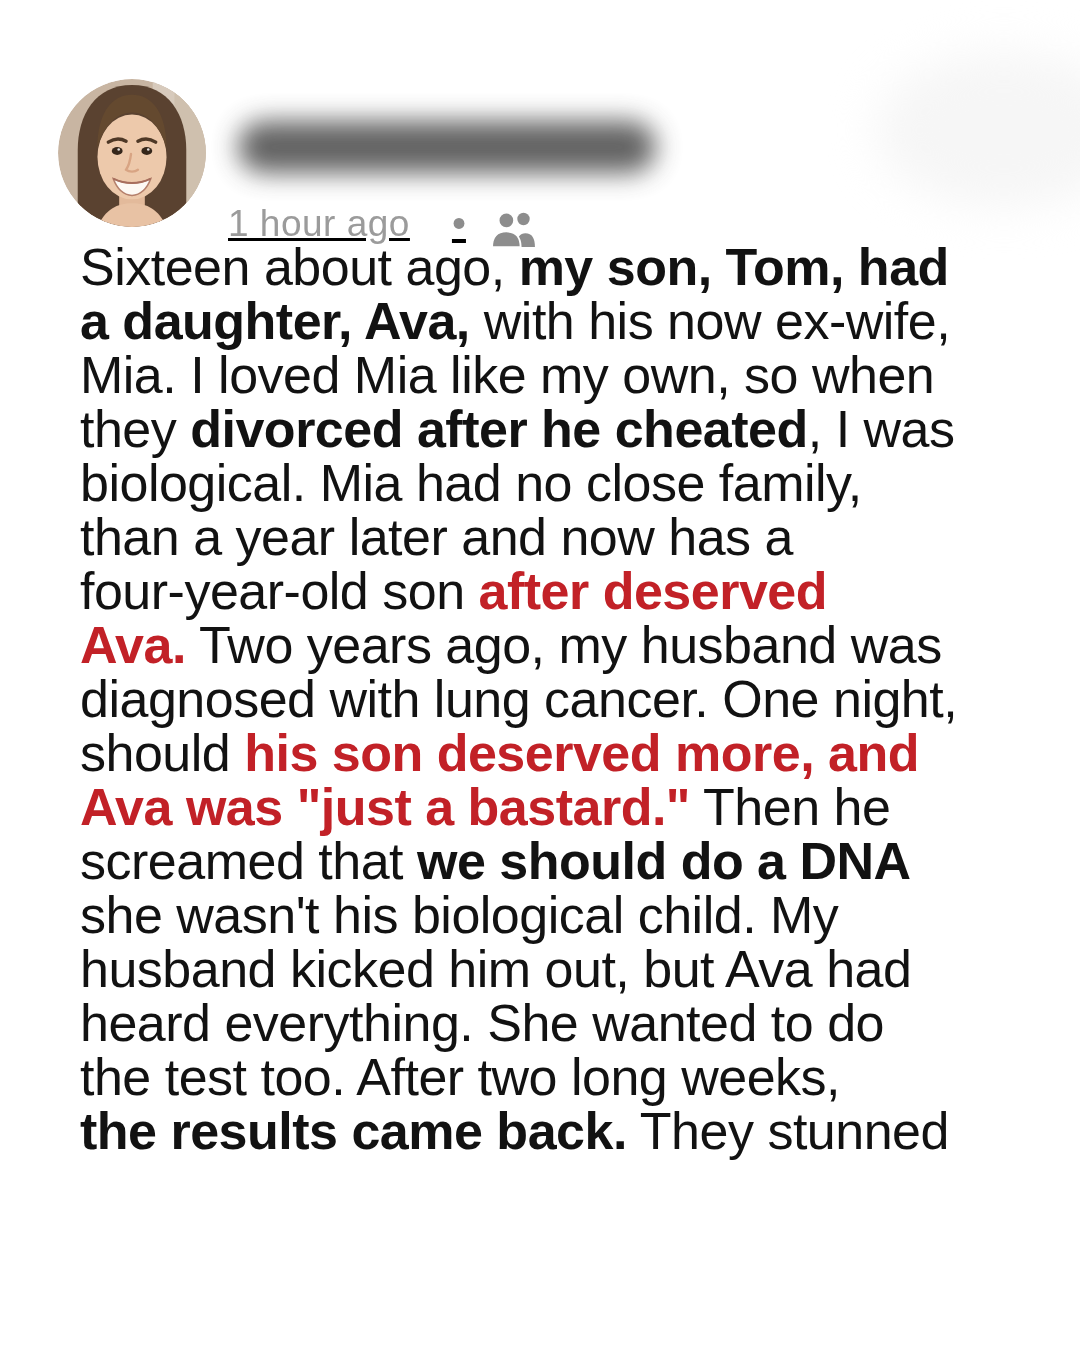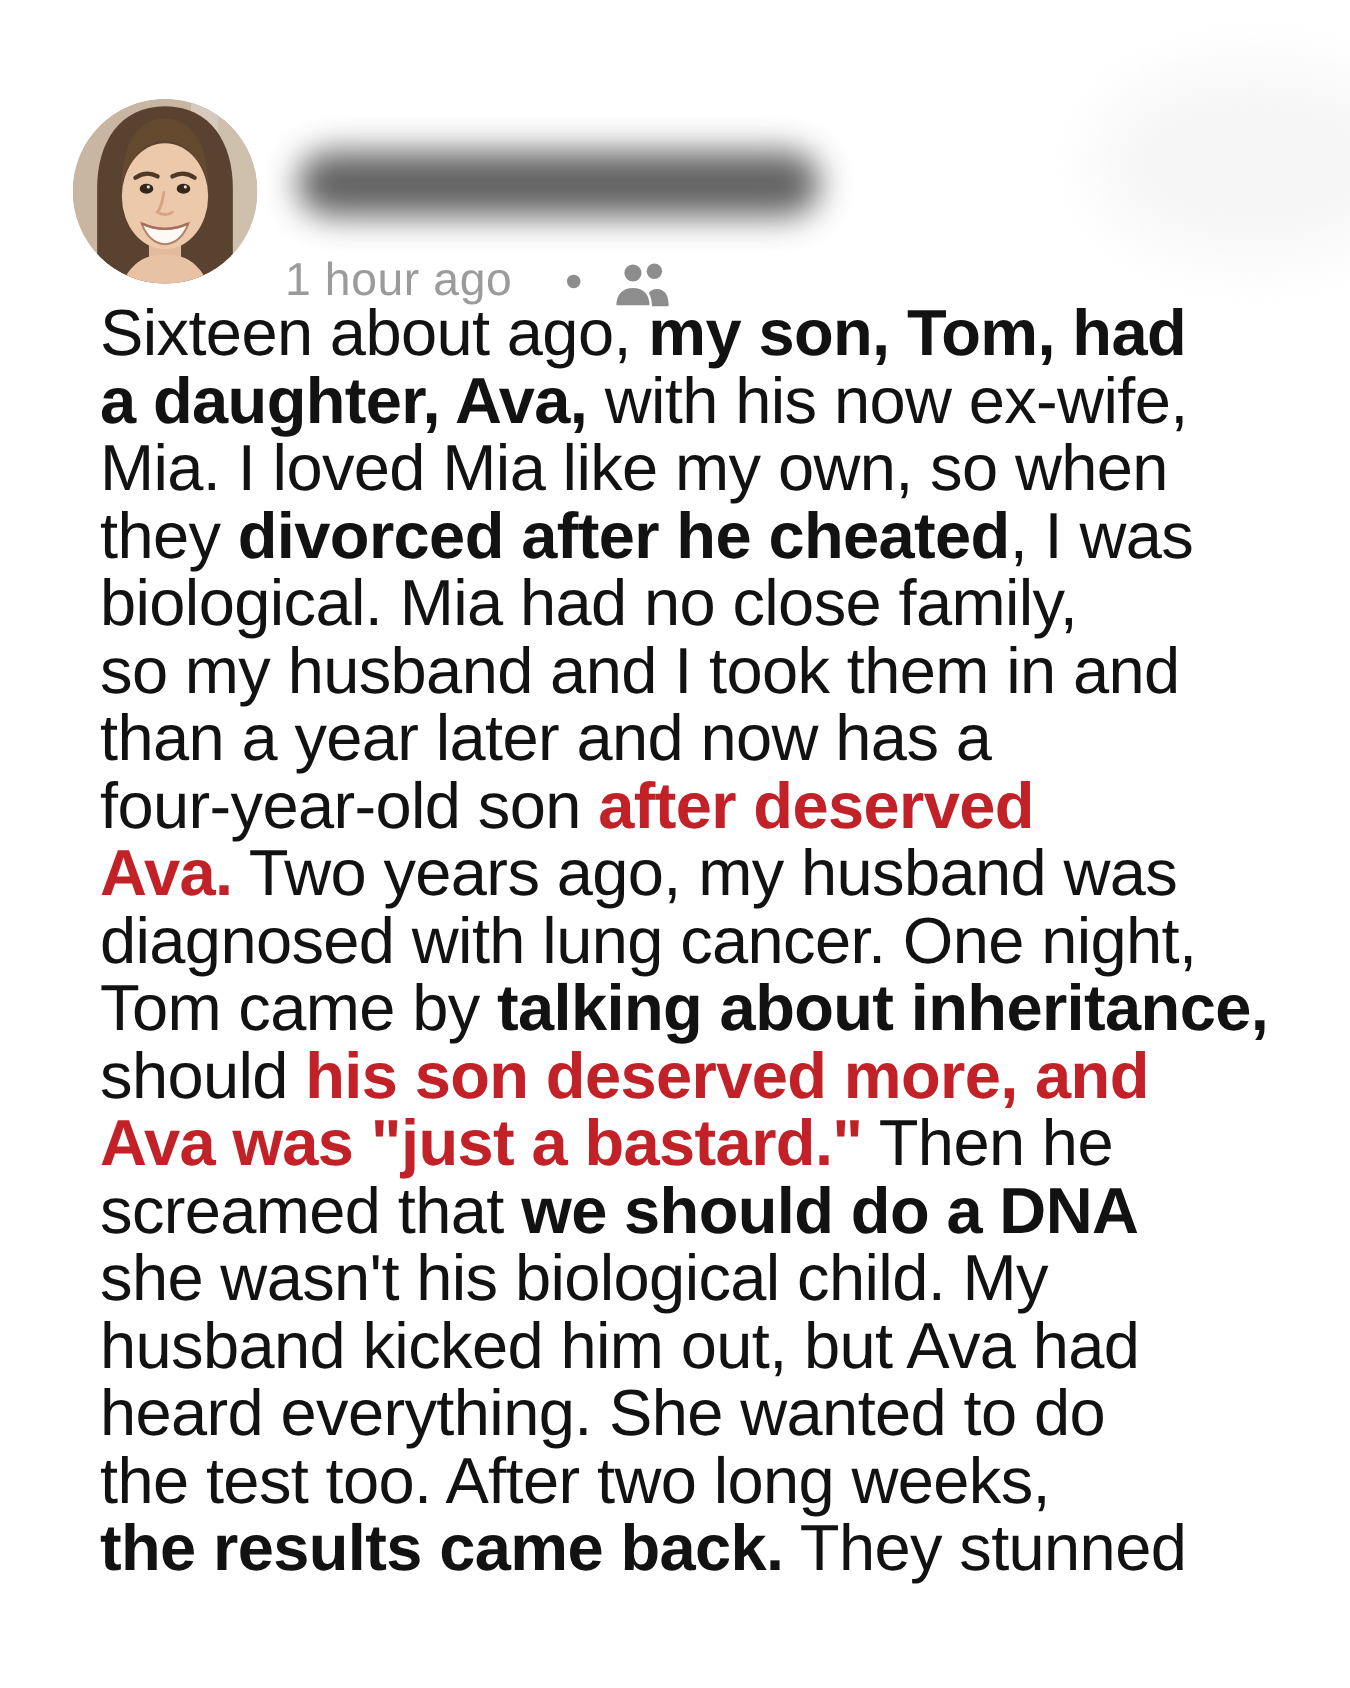--- a/index.html
+++ b/index.html
@@ -31,21 +31,21 @@
   
   .blur-name {
     position: absolute; left: 238px; top: 121px;
     width: 418px; height: 52px;
     background: #4d4d4d; border-radius: 28px;
     filter: blur(13px); opacity: .88;
   }
 
   .meta {
     position: absolute; left: 228px; top: 201px; height: 46px;
-    display: flex; align-items: flex-end;
+    display: flex; align-items: flex-start; text-decoration: underline;
   }
   .timestamp {
     font-size: 37px; line-height: 46px;
     color: var(--ts, #9b9b9b); letter-spacing: .5px;
   }
   .dot {
     font-size: 40px; line-height: 44px;
     color: var(--icon, #8d8d8d);
     margin-left: 42px;
   }
@@ -118,26 +118,24 @@
       </g>
     </svg>
   </div>
 
   <div class="post">
       <div class="line"><span class="seg-n">Sixteen about ago, </span><span class="seg-b">my son, Tom, had</span></div>
       <div class="line"><span class="seg-b">a daughter, Ava,</span><span class="seg-n"> with his now ex-wife,</span></div>
       <div class="line"><span class="seg-n">Mia. I loved Mia like my own, so when</span></div>
       <div class="line"><span class="seg-n">they </span><span class="seg-b">divorced after he cheated</span><span class="seg-n">, I was</span></div>
       <div class="line"><span class="seg-n">biological. Mia had no close family,</span></div>
-      <div class="line"><span class="seg-n">so my husband and I took them in and</span></div>
       <div class="line"><span class="seg-n">than a year later and now has a</span></div>
       <div class="line"><span class="seg-n">four-year-old son </span><span class="seg-r">after deserved</span></div>
       <div class="line"><span class="seg-r">Ava.</span><span class="seg-n"> Two years ago, my husband was</span></div>
       <div class="line"><span class="seg-n">diagnosed with lung cancer. One night,</span></div>
-      <div class="line"><span class="seg-n">Tom came by </span><span class="seg-b">talking about inheritance,</span></div>
       <div class="line"><span class="seg-n">should </span><span class="seg-r">his son deserved more, and</span></div>
       <div class="line"><span class="seg-r">Ava was "just a bastard."</span><span class="seg-n"> Then he</span></div>
       <div class="line"><span class="seg-n">screamed that </span><span class="seg-b">we should do a DNA</span></div>
       <div class="line"><span class="seg-n">she wasn't his biological child. My</span></div>
       <div class="line"><span class="seg-n">husband kicked him out, but Ava had</span></div>
       <div class="line"><span class="seg-n">heard everything. She wanted to do</span></div>
       <div class="line"><span class="seg-n">the test too. After two long weeks,</span></div>
       <div class="line"><span class="seg-b">the results came back.</span><span class="seg-n"> They stunned</span></div>
     </div>
 

